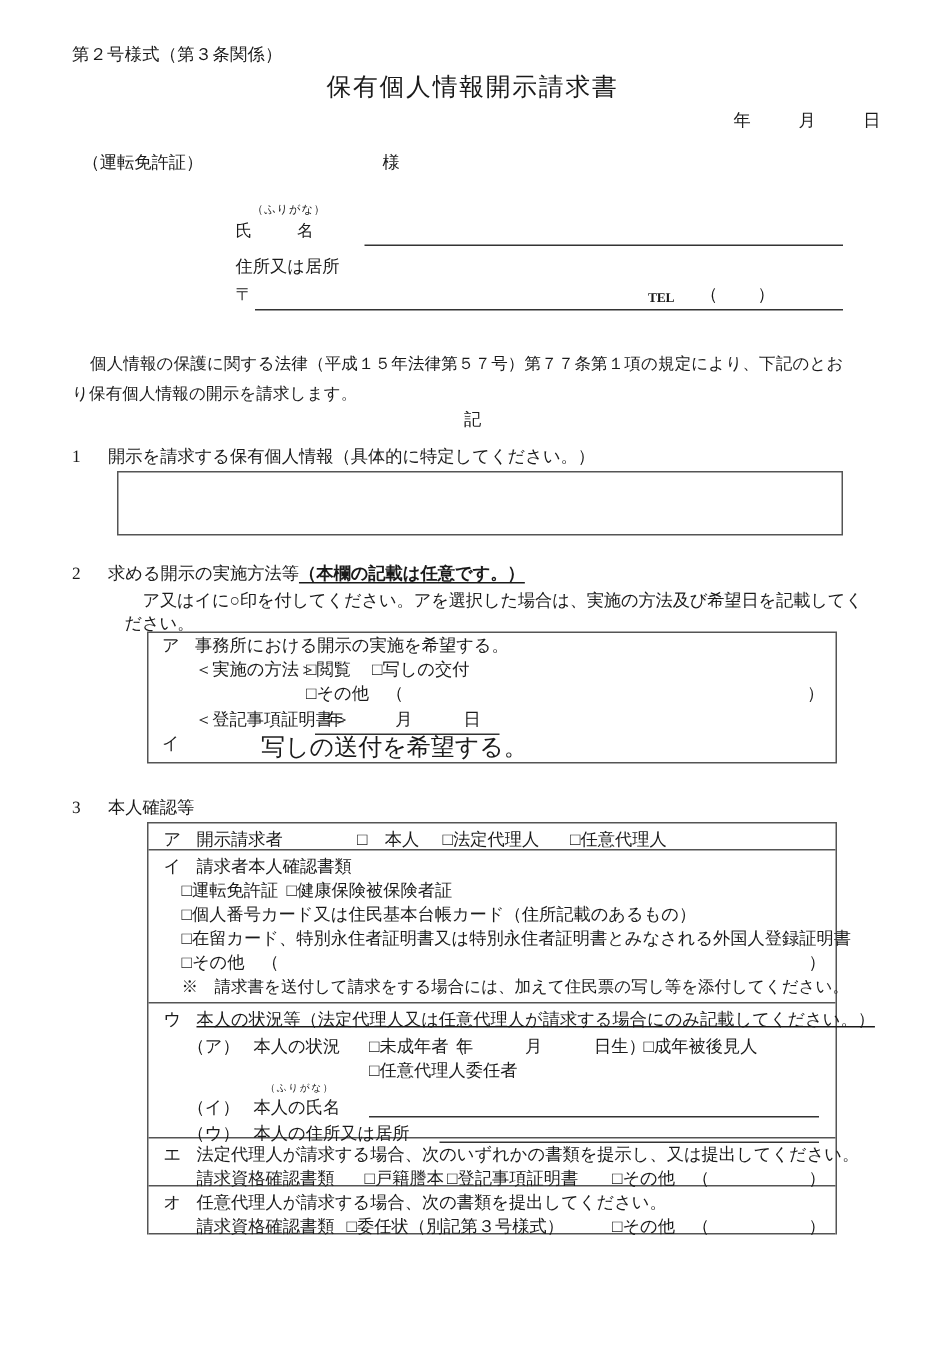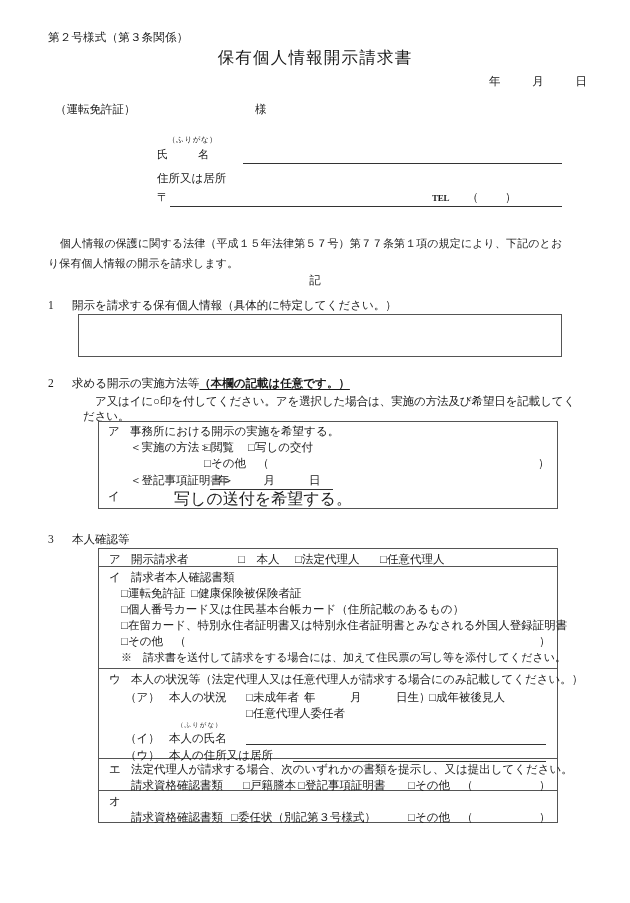--- a/index.html
+++ b/index.html
@@ -220,21 +220,21 @@
   #r3i-l1b { left: 92px; top: 19px; }
   #r3i-l2 { left: 22px; top: 35px; }
   #r3i-l3 { left: 22px; top: 51px; }
   #r3i-l4 { left: 22px; top: 67px; }
   #r3i-l4-close { left: 440px; top: 67px; }
   #r3i-note { left: 22px; top: 83px; font-size: 11px; }
 
   #s3-row-i { height: 102px; }
 
   #r3u-mk { top: 3px; }
-  #r3u-title { left: 32px; top: 3px; }
+  #r3u-title { left: 32px; top: 3px; text-decoration: underline; }
   #r3u-a-mk { left: 26px; top: 21px; }
   #r3u-a-lbl { left: 70px; top: 21px; }
   #r3u-a-c1 { left: 147px; top: 21px; }
   #r3u-a-c1yr { left: 205px; top: 21px; }
   #r3u-a-c2 { left: 330px; top: 21px; }
   #r3u-a-c3 { left: 147px; top: 37px; }
   #r3u-b-furi { left: 78px; top: 52px; font-size: 6.5px; letter-spacing: 1px; }
   #r3u-b-mk { left: 26px; top: 62px; }
   #r3u-b-lbl { left: 70px; top: 62px; }
   #r3u-b-rule { position: absolute; left: 147px; top: 75px; width: 300px; border-bottom: 1px solid #333; }
@@ -377,20 +377,21 @@
       <span class="ln" id="r3e-title">法定代理人が請求する場合、次のいずれかの書類を提示し、又は提出してください。</span>
       <span class="ln" id="r3e-lbl">請求資格確認書類</span>
       <span class="ln cb" id="r3e-c1">□戸籍謄本</span>
       <span class="ln cb" id="r3e-c2">□登記事項証明書</span>
       <span class="ln cb" id="r3e-c3">□その他　（</span>
       <span class="ln" id="r3e-c3-close">）</span>
     </div>
 
     <div class="s3-row" id="s3-row-o">
       <span class="mk" id="r3o-mk">オ</span>
+      <span class="ln" id="r3o-title">任意代理人が請求する場合、次の書類を提出してください。</span>
       <span class="ln" id="r3o-lbl">請求資格確認書類</span>
       <span class="ln cb" id="r3o-c1">□委任状（別記第３号様式）</span>
       <span class="ln cb" id="r3o-c2">□その他　（</span>
       <span class="ln" id="r3o-c2-close">）</span>
     </div>
 
   </div>
 
 </div>
 

